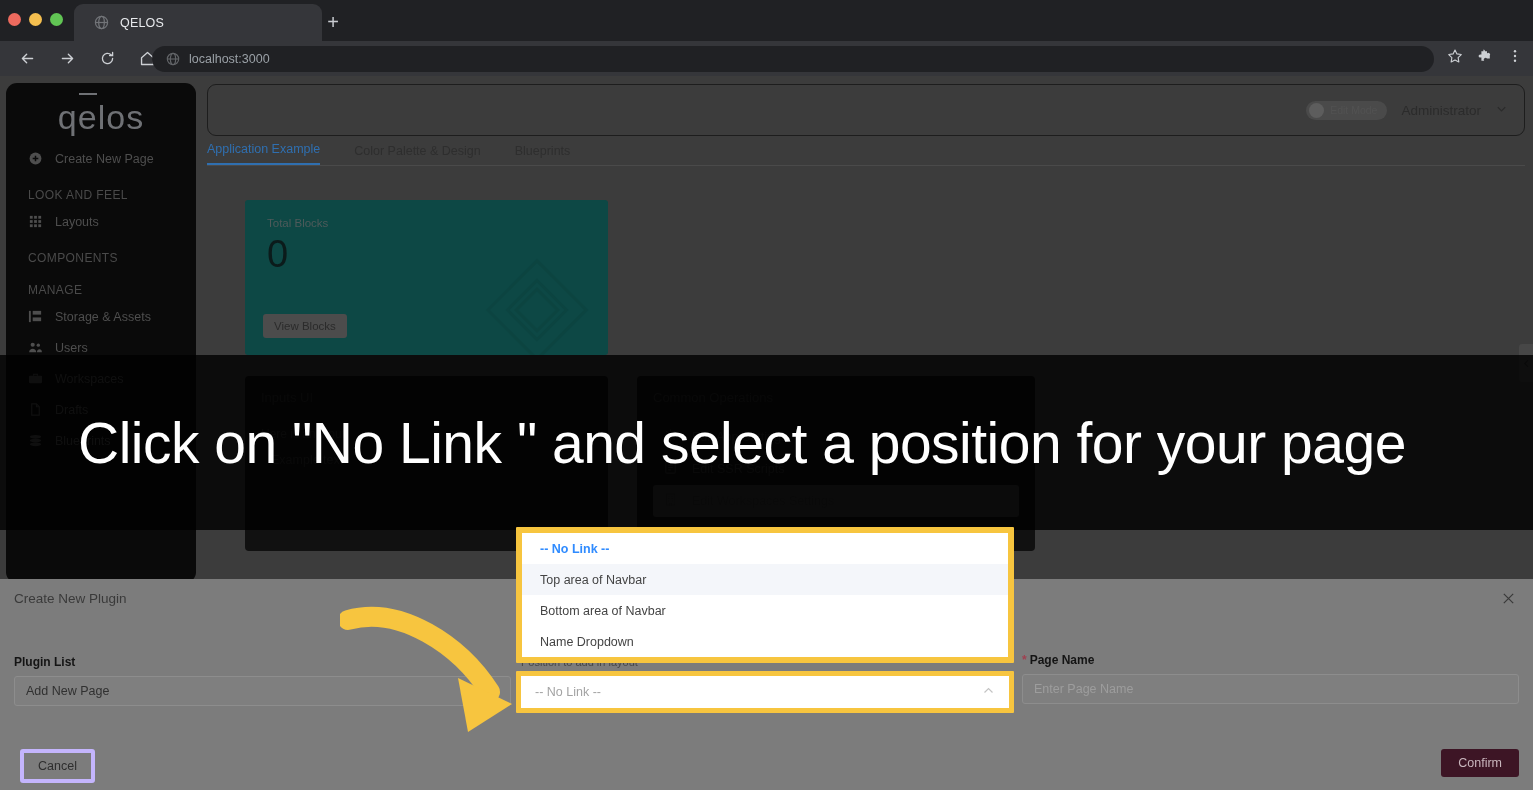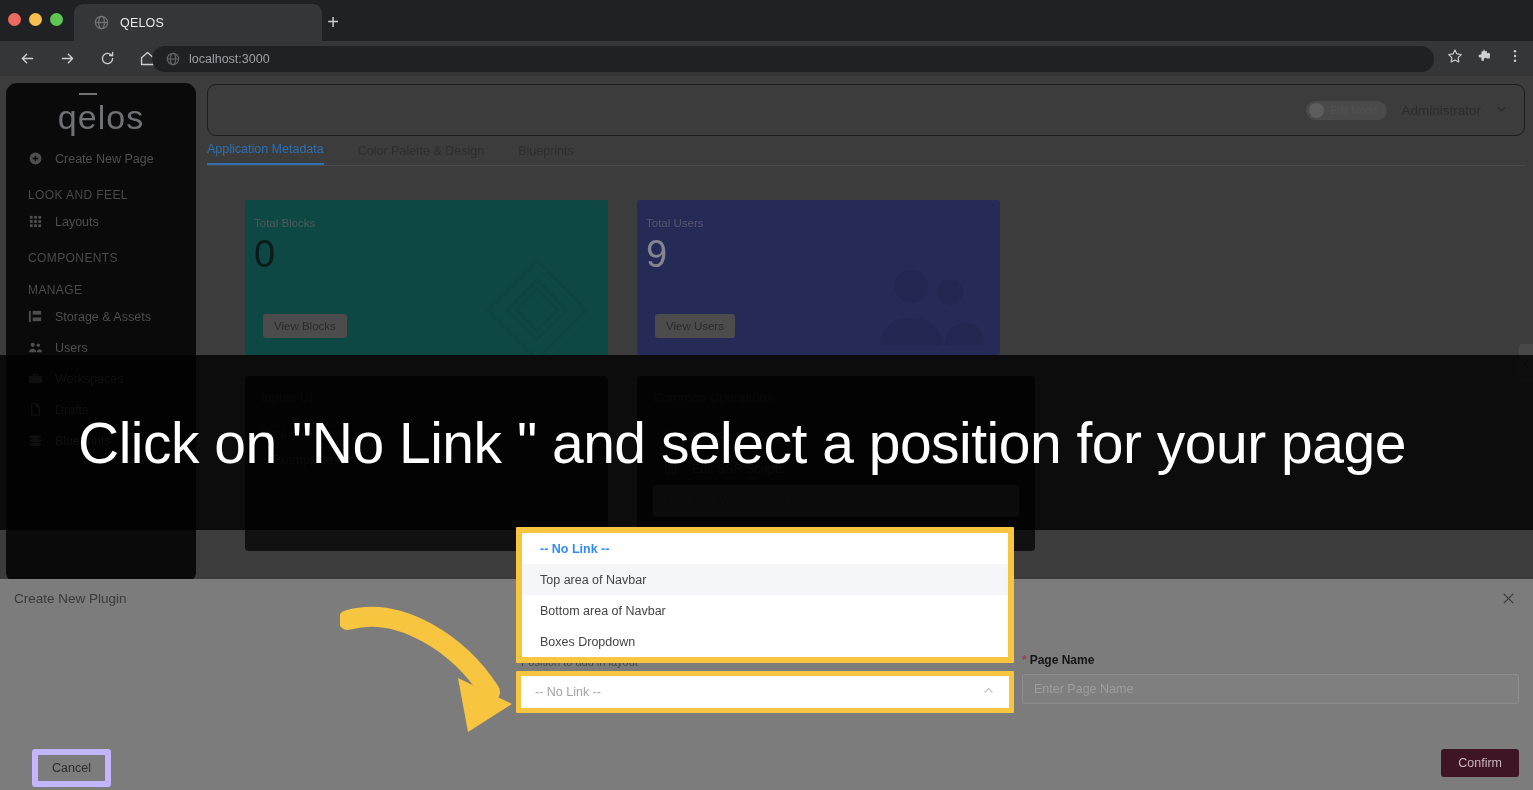--- a/index.html
+++ b/index.html
@@ -110,21 +110,21 @@
   .tabrow {
     position: absolute; left: 207px; top: 62px; width: 1318px; height: 28px;
     display: flex; align-items: flex-end; gap: 34px; padding-left: 0;
     border-bottom: 1px solid #4a4a4a;
   }
   .apptab { font-size: 12.5px; color: #2e2e2e; padding-bottom: 7px; }
   .apptab.active { color: #2f6fb0; border-bottom: 2px solid #2f6fb0; }
 
   
   .cards { position: absolute; left: 245px; top: 124px; width: 1200px; display: flex; gap: 29px; }
-  .card { width: 363px; height: 155px; border-radius: 3px; position: relative; overflow: hidden; padding: 17px 9px; }
+  .card { width: 363px; height: 155px; border-radius: 3px; position: relative; overflow: hidden; padding: 17px 22px; }
   .card.teal { background: #0d4845; }
   .card.navy { background: #252a56; }
   .card.purple { background: #3a2b52; }
   .card-title { font-size: 11.5px; color: #4e5a5a; }
   .card.navy .card-title { color: #55586f; }
   .card.purple .card-title { color: #5c5069; }
   .card-num { font-size: 38px; line-height: 46px; margin-top: 2px; color: #0b1b1b; font-weight: 300; }
   .card.navy .card-num { color: #83868f; }
   .card.purple .card-num { color: #7b7186; }
   .card-btn {
@@ -182,22 +182,22 @@
     display: flex; align-items: center; padding: 0 11px;
     font-size: 12.5px; color: #303030;
   }
   .field-ctl.placeholder { color: #9d9d9d; }
 
   .f-plugin { left: 14px; top: 655px; width: 497px; }
   .f-page   { left: 1022px; top: 653px; width: 497px; }
 
   .modal-actions { position: absolute; left: 0; top: 742px; width: 1533px; height: 40px; }
   .btn-cancel {
-    position: absolute; left: 32px; top: 7px;
-    background: #7c7c7c; border: 6px solid #c4b5fd; border-radius: 3px;
+    position: absolute; left: 20px; top: 7px;
+    background: #7c7c7c; border: 4px solid #c4b5fd; border-radius: 3px;
     font-size: 12.5px; color: #2e2e2e; padding: 6px 14px;
   }
   .btn-confirm {
     position: absolute; right: 14px; top: 7px;
     background: #3d1525; border: none; border-radius: 3px;
     font-size: 12.5px; color: #c9b6bd; padding: 7px 17px; margin-left: 8px;
   }
 
   
   .hl-dropdown-wrap {
@@ -411,48 +411,35 @@
       </div>
       <span class="admin-name">Administrator</span>
       <span class="admin-chev">
         <svg viewBox="0 0 14 14" fill="none" stroke="currentColor" stroke-width="1.3">
             <path d="M3 5.5L7 9.5l4-4"></path>
           </svg>
       </span>
     </div>
 
     <div class="tabrow">
-      <div class="apptab active">Application Metadata</div>
+      <div class="apptab active">Application Example</div>
       <div class="apptab">Color Palette &amp; Design</div>
       <div class="apptab">Blueprints</div>
     </div>
 
     <div class="cards">
       <div class="card teal">
         <div class="card-title">Total Blocks</div>
         <div class="card-num">0</div>
         <button class="card-btn">View Blocks</button>
         <span class="card-ghost">
           <svg viewBox="0 0 120 120" fill="none" stroke="#0b3b38" stroke-width="3">
               <path d="M60 10l50 50-50 50-50-50z"></path>
               <path d="M60 30l30 30-30 30-30-30z"></path>
               <rect x="45" y="45" width="30" height="30" transform="rotate(45 60 60)"></rect>
-            </svg>
-        </span>
-      </div>
-      <div class="card navy">
-        <div class="card-title">Total Users</div>
-        <div class="card-num">9</div>
-        <button class="card-btn">View Users</button>
-        <span class="card-ghost">
-          <svg viewBox="0 0 120 120" fill="#1d2147">
-              <circle cx="42" cy="36" r="17"></circle>
-              <circle cx="82" cy="42" r="13"></circle>
-              <path d="M10 96c0-17 14-28 32-28s32 11 32 28z"></path>
-              <path d="M76 96c0-14 9-23 21-23s19 9 19 23z"></path>
             </svg>
         </span>
       </div>
     </div>
 
     <div class="panels">
       <div class="panel inputs">
         <div class="panel-title">Inputs UI</div>
         <div class="inp-label">Here is an input:</div>
         <div class="inp-box">Example text</div>
@@ -502,20 +489,24 @@
 
   <div class="modal">
     <div class="modal-title">Create New Plugin</div>
     <span class="modal-close">
       <svg viewBox="0 0 16 16" fill="none" stroke="currentColor" stroke-width="1.3">
           <path d="M3 3l10 10M13 3L3 13"></path>
         </svg>
     </span>
   </div>
 
+  <div class="field f-plugin">
+    <div class="field-label">Plugin List</div>
+    <div class="field-ctl">Add New Page</div>
+  </div>
 
   <div class="field f-page">
     <div class="field-label">
       <span class="req-star">*</span><span>Page Name</span>
     </div>
     <div class="field-ctl placeholder">Enter Page Name</div>
   </div>
 
   <div class="obscured-label">Position to add in layout</div>
 
@@ -523,21 +514,21 @@
     <button class="btn-cancel">Cancel</button>
     <button class="btn-confirm">Confirm</button>
   </div>
 
   <div class="hl-dropdown-wrap">
     <div class="hl-options">
       <div class="opt-list">
         <div class="opt selected">-- No Link --</div>
         <div class="opt hovered">Top area of Navbar</div>
         <div class="opt">Bottom area of Navbar</div>
-        <div class="opt">Boxes Dropdown</div>
+        <div class="opt">Name Dropdown</div>
       </div>
     </div>
     <div class="hl-select">
       <div class="hl-select-inner">
         <span>-- No Link --</span>
         <span class="hl-select-chev">
           <svg viewBox="0 0 13 13" fill="none" stroke="currentColor" stroke-width="1.2">
               <path d="M2.5 8.5L6.5 4.5l4 4"></path>
             </svg>
         </span>

